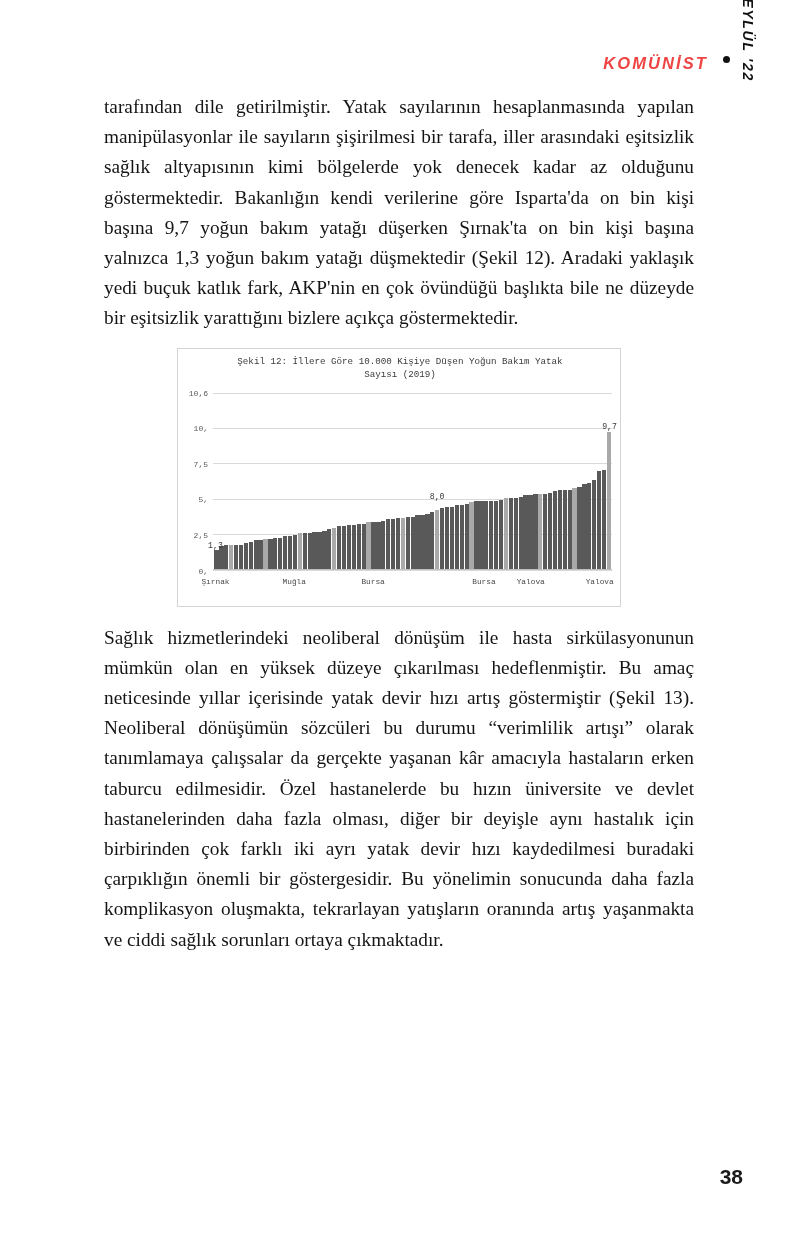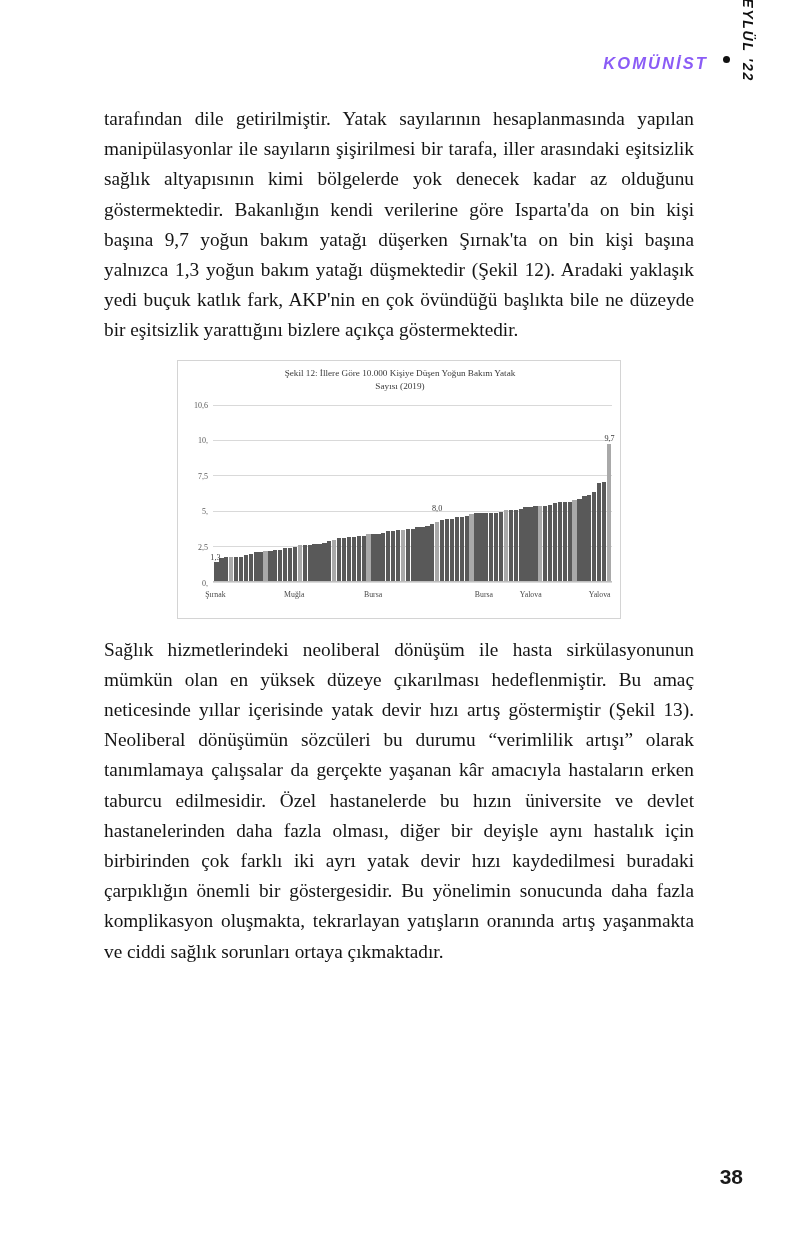--- a/index.html
+++ b/index.html
@@ -26,21 +26,21 @@
   }
   #journal-name {
     position: absolute;
     right: 38px;
     top: 0px;
     font-family: "Liberation Sans", sans-serif;
     font-weight: bold;
     font-style: italic;
     font-size: 16.5px;
     letter-spacing: 2.1px;
-    color: #8b5cf6;
+    color: #ef4444;
     white-space: nowrap;
   }
   #head-bullet {
     position: absolute;
     right: 16px;
     top: 2px;
     width: 7px;
     height: 7px;
     border-radius: 50%;
     background: #111;
@@ -57,21 +57,21 @@
     color: #111;
     white-space: nowrap;
     transform-origin: top right;
     transform: rotate(90deg) translate(0, -15px);
   }
 
   
   #content {
     position: absolute;
     left: 104px;
-    top: 104px;
+    top: 92px;
     width: 590px;
   }
   p.body-par {
     margin: 0;
     font-size: 19.3px;
     line-height: 30.2px;
     text-align: justify;
     text-justify: inter-word;
     hyphens: manual;
     color: #141414;
@@ -93,21 +93,21 @@
     display: flex;
     justify-content: center;
   }
   #chart-box {
     box-sizing: border-box;
     width: 444px;
     height: 259px;
     border: 1px solid #d4d4d4;
     background: #ffffff;
     position: relative;
-    font-family: Liberation Serif, serif;
+    font-family: Liberation Mono, monospace;
   }
   #chart-title {
     position: absolute;
     left: 12px;
     right: 10px;
     top: 6px;
     text-align: center;
     font-size: 9.2px;
     line-height: 13.5px;
     color: #3b3b3b;

